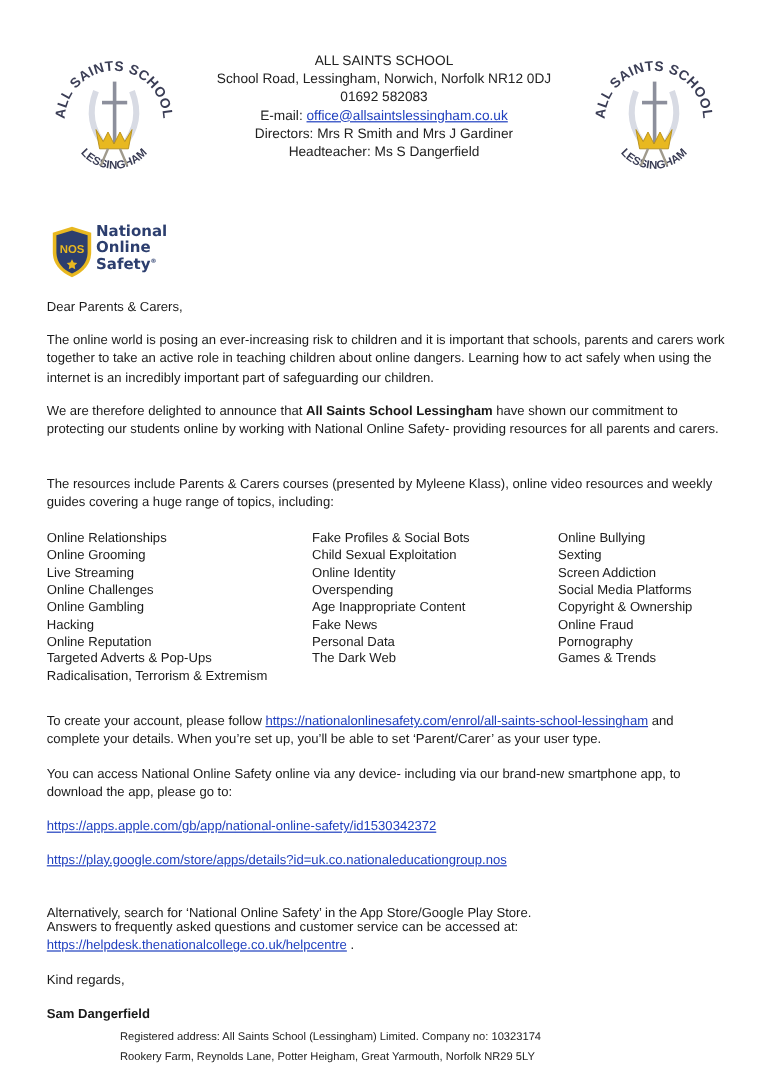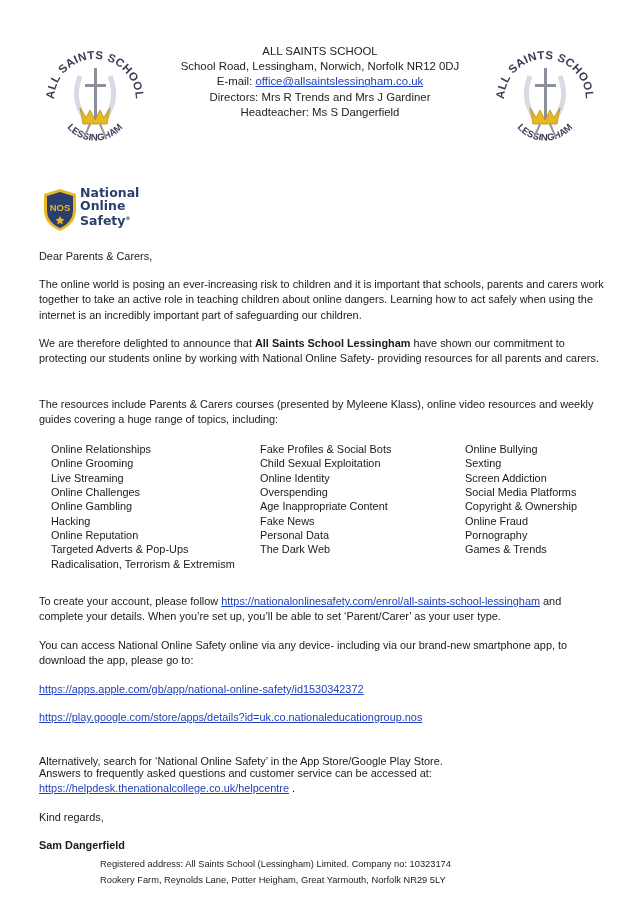--- a/index.html
+++ b/index.html
@@ -20,21 +20,21 @@
   .nos-text {
     position: absolute; left: 38px; top: 0; font-family: "DejaVu Sans", sans-serif;
     font-weight: bold; color: #2c3e6e; font-size: 12.5px; line-height: 13px;
   }
   .body-text {
     position: absolute; left: 39px; width: 565px; font-size: 10.9px; line-height: 15.3px; color: #1a1a1a;
   }
   .body-text p { margin: 0; }
   .topics { position: absolute; top: 442px; font-size: 10.9px; line-height: 14.35px; color: #1a1a1a; }
   .topics div { white-space: nowrap; }
-  .col1 { left: 39px; margin-left: 12px; }
+  .col1 { left: 39px; }
   .col2 { left: 249px; margin-left: 11px; }
   .col3 { left: 465px; }
   .footer {
     position: absolute; left: 100px; width: 440px; top: 856px; text-align: left;
     font-size: 9.3px; line-height: 16px; color: #222;
   }
   b { font-weight: bold; }
 </style>
 </head>
 <body>
@@ -79,24 +79,25 @@
     <rect x="45" y="42" width="21" height="3" fill="#8c8f9c"></rect>
     <path d="M40 66 L46 76 L50 68 L55 78 L60 68 L64 76 L70 66 L67 82 L43 82 Z" fill="#e8b820" stroke="#b8901a" stroke-width="0.8"></path>
     <line x1="50" y1="82" x2="44" y2="96" stroke="#a09a8c" stroke-width="2"></line>
     <line x1="60" y1="82" x2="66" y2="96" stroke="#a09a8c" stroke-width="2"></line>
   </g>
 </svg>
 
 <div class="header">
   <div>ALL SAINTS SCHOOL</div>
   <div>School Road, Lessingham, Norwich, Norfolk NR12 0DJ</div>
+  <div>01692 582083</div>
   <div>
     <span>E-mail: </span><a class="link">office@allsaintslessingham.co.uk</a>
   </div>
-  <div>Directors: Mrs R Trends and Mrs J Gardiner</div>
+  <div>Directors: Mrs R Smith and Mrs J Gardiner</div>
   <div>Headteacher: Ms S Dangerfield</div>
 </div>
 
 <div class="nos-logo">
   <svg width="36" height="44" viewBox="0 0 36 44" style="position:absolute;left:0;top:2px;">
     <path d="M18 1 L34 6 L34 22 Q34 36 18 43 Q2 36 2 22 L2 6 Z" fill="#e8b820"></path>
     <path d="M18 4 L31 8 L31 22 Q31 34 18 40 Q5 34 5 22 L5 8 Z" fill="#2c3e6e"></path>
     <text x="18" y="23" text-anchor="middle" font-family="Liberation Sans, sans-serif" font-weight="bold" font-size="9.5" fill="#e8b820">NOS</text>
     <path d="M18 28 l1.4 2.8 3 .4 -2.2 2.1 .5 3 -2.7 -1.4 -2.7 1.4 .5 -3 -2.2 -2.1 3 -.4 z" fill="#e8b820"></path>
   </svg>

